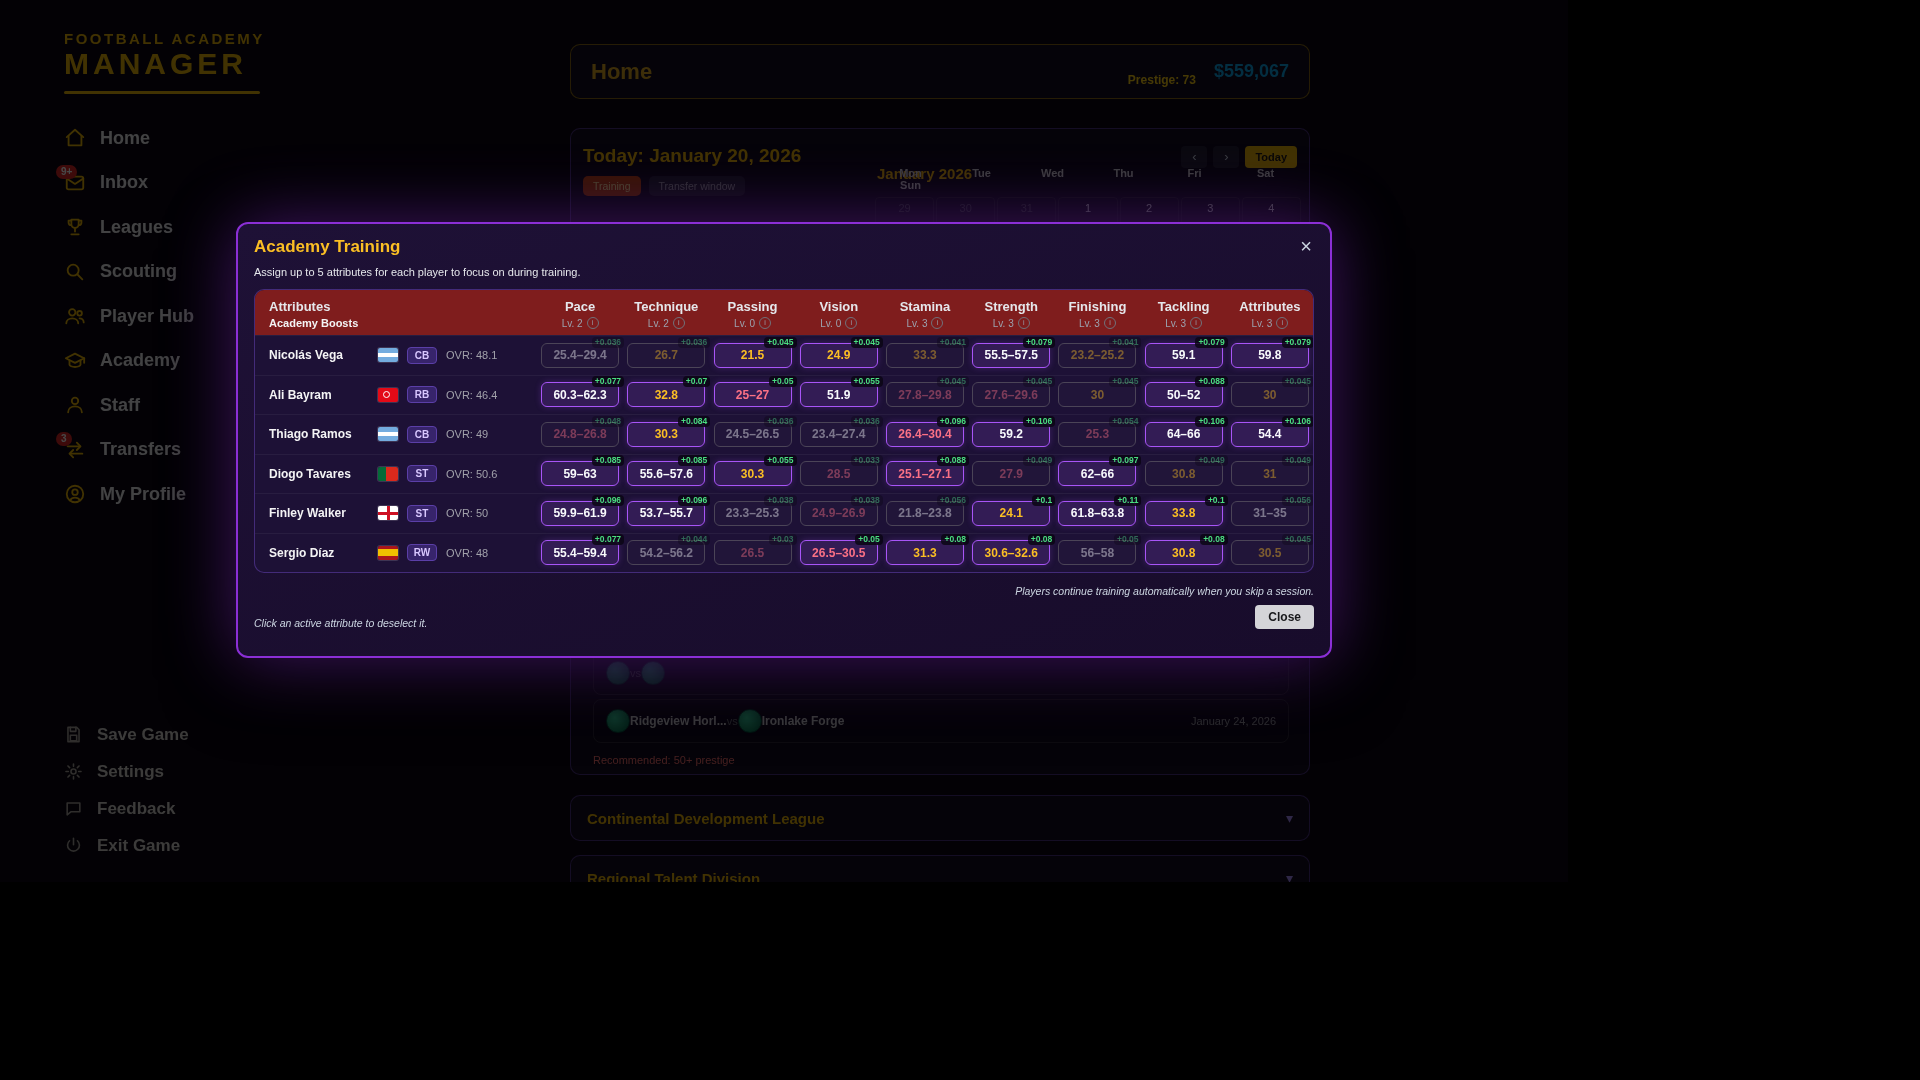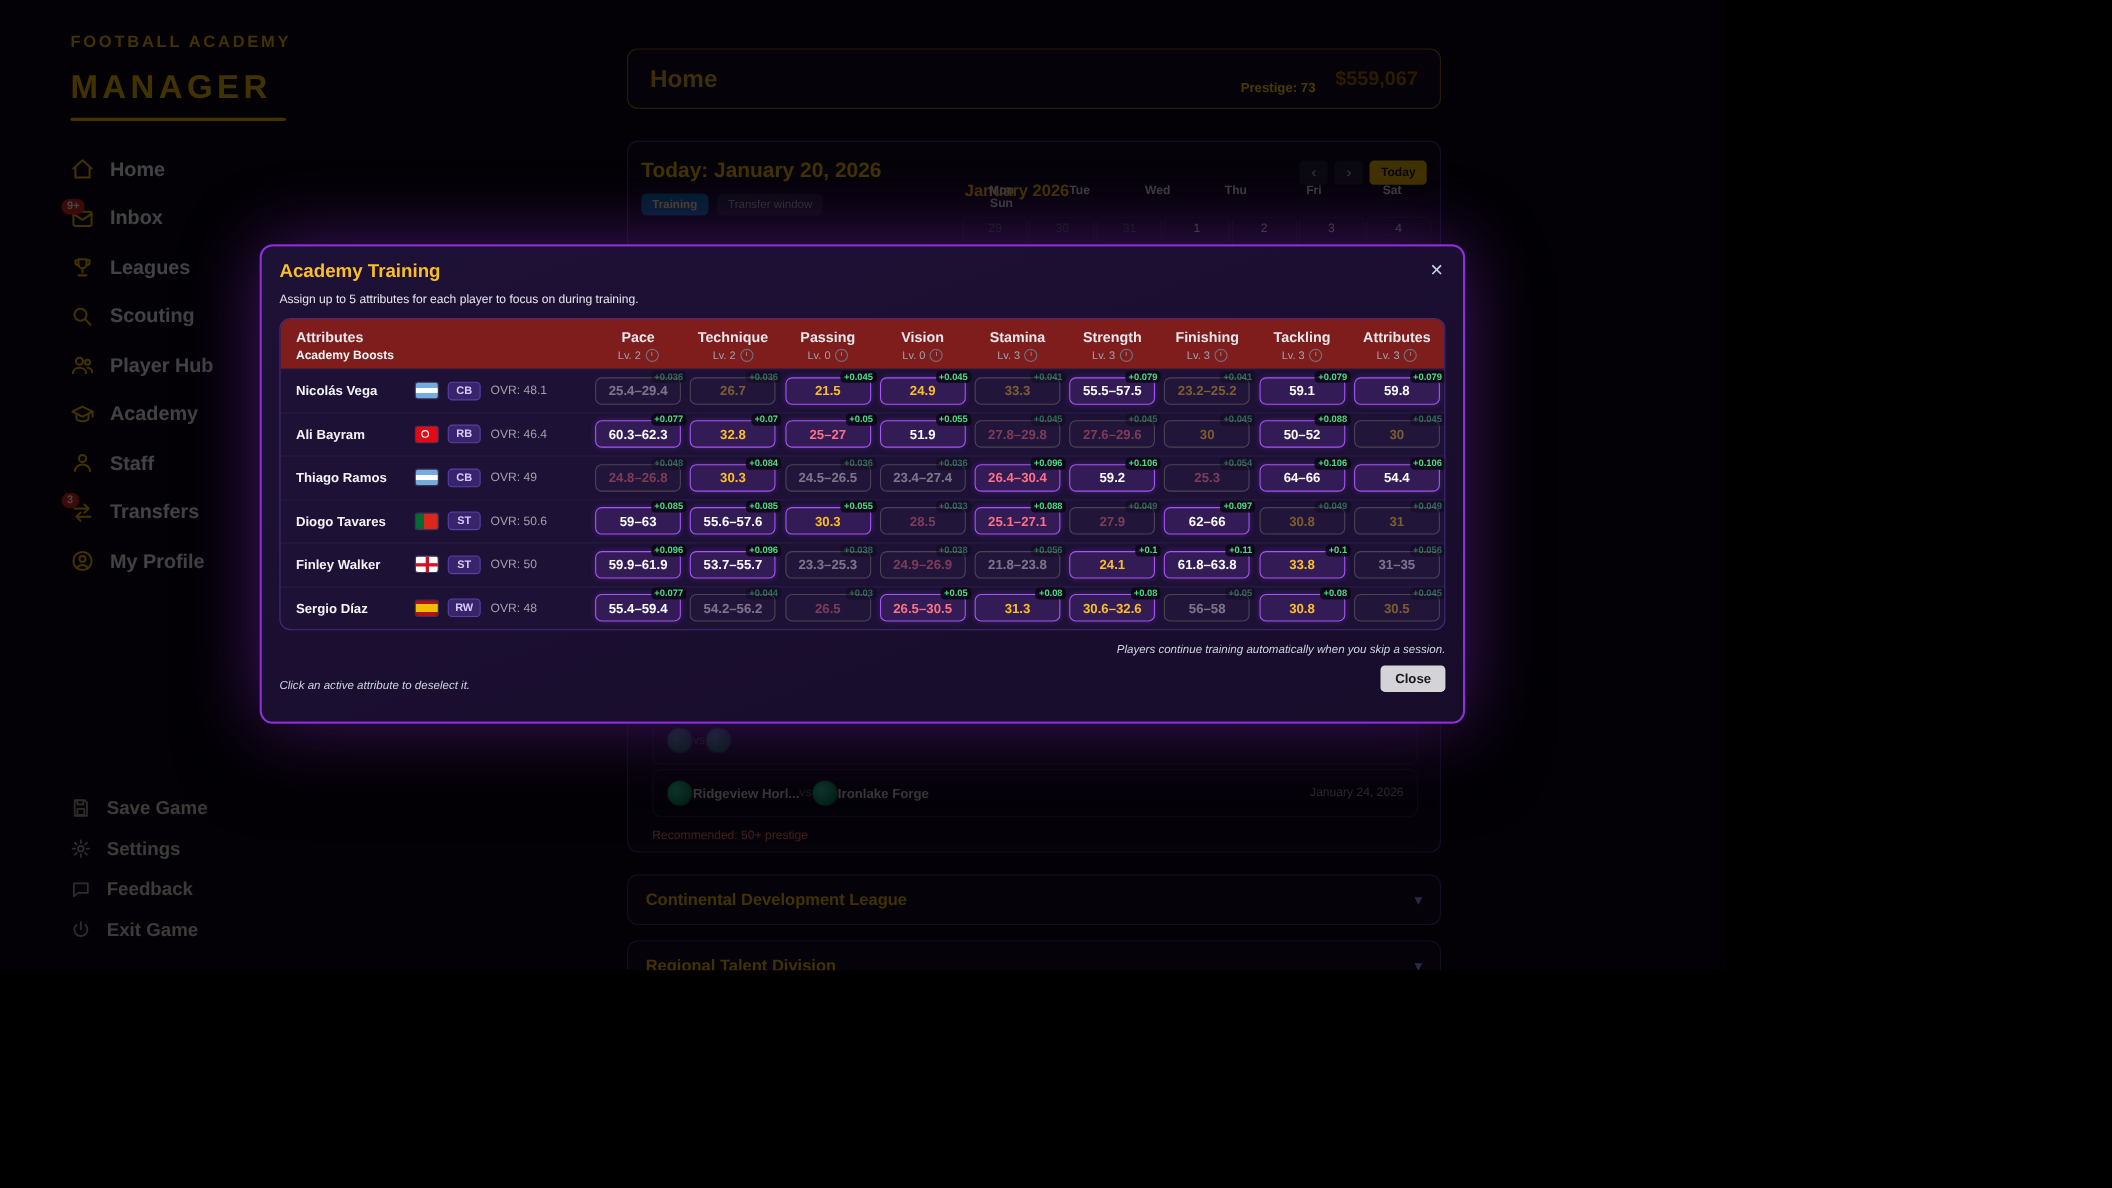--- a/index.html
+++ b/index.html
@@ -2,44 +2,44 @@
 <html><head>
 <meta charset="utf-8">
 <style>
   html,body{margin:0;padding:0;background:#000;font-family:"Liberation Sans",sans-serif;}
   .stage{position:relative;width:1920px;height:1080px;background:#000;overflow:hidden;}
   .app{position:absolute;left:0;top:0;width:1568px;height:882px;background:#0b0712;overflow:hidden;}
 
   
   .sidebar{position:absolute;left:0;top:0;width:270px;height:100%;box-sizing:border-box;padding:30px 0 0 64px;}
   .brand-line1{color:#eab308;font-size:15px;font-weight:800;letter-spacing:2.5px;}
-  .brand-line2{color:#eab308;font-size:30px;font-weight:800;letter-spacing:4px;margin-top:16px;}
+  .brand-line2{color:#eab308;font-size:30px;font-weight:800;letter-spacing:4px;margin-top:0;}
   .brand-underline{width:196px;height:3px;background:#eab308;margin-top:10px;border-radius:2px;}
   .nav-top{margin-top:22px;}
   .nav-item{display:flex;align-items:center;gap:14px;height:44.5px;color:#ececf0;font-size:18px;font-weight:600;cursor:pointer;}
   .nav-bottom{position:absolute;left:64px;top:716px;}
   .nav-bottom .nav-item{height:37px;font-size:17px;color:#d6d3d1;text-align:right;}
   .icon{display:inline-flex;width:22px;height:22px;color:#eab308;flex:none;position:relative;}
   .nav-bottom .icon{color:#a8a29e;width:19px;height:19px;}
   .icon svg{width:100%;height:100%;}
   .nav-badge{position:absolute;left:-8px;top:-7px;background:#dc2626;color:#fff;font-size:10px;font-weight:700;border-radius:8px;padding:1px 5px;line-height:12px;}
 
   
   .panel{position:absolute;box-sizing:border-box;background:rgba(40,26,66,.30);border-radius:10px;}
   .header-panel{left:570px;top:44px;width:740px;height:55px;border:1px solid rgba(234,179,8,.55);display:flex;align-items:center;justify-content:space-between;padding:0 20px;}
   .page-title{color:#d9a520;font-size:22px;font-weight:800;margin:0;}
   .header-right{display:flex;align-items:center;gap:18px;}
   .prestige{color:#facc15;font-size:12px;font-weight:600;margin-top:16px;}
-  .balance{color:#a16207;font-size:18px;font-weight:800;}
+  .balance{color:#0ea5e9;font-size:18px;font-weight:800;}
 
   .calendar-panel{left:570px;top:128px;width:740px;height:647px;border:1px solid rgba(139,92,246,.45);}
   .cal-heading{position:absolute;left:12px;top:16px;font-size:19px;font-weight:800;color:#eab308;}
   .cal-tabs{position:absolute;left:12px;top:47px;display:flex;gap:8px;}
   .tab{font-size:10.5px;padding:4px 10px;border-radius:5px;background:#262038;color:#a1a1aa;cursor:pointer;}
-  .tab.active{background:#0369a1;color:#fde68a;font-weight:700;}
+  .tab.active{background:#c2410c;color:#fde68a;font-weight:400;}
   .cal-month{position:absolute;left:306px;top:36px;font-size:15px;font-weight:800;color:#eab308;}
   .cal-nav{position:absolute;right:12px;top:17px;display:flex;gap:6px;}
   .cal-btn{width:26px;height:22px;background:#262038;color:#cbd5e1;border-radius:4px;text-align:center;line-height:22px;font-size:13px;cursor:pointer;}
   .cal-today{background:#eab308;color:#1c1917;font-weight:700;font-size:11px;padding:0 10px;height:22px;line-height:22px;border-radius:4px;cursor:pointer;}
   .cal-days{position:absolute;left:304px;top:38px;width:426px;display:grid;grid-template-columns:repeat(6,1fr);}
   .cal-day{text-align:center;font-size:11px;color:#d4d4d8;font-weight:700;}
   .cal-dates{position:absolute;left:304px;top:68px;width:426px;display:grid;grid-template-columns:repeat(7,1fr);gap:2px;}
   .cal-date{height:56px;border:1px solid rgba(255,255,255,.08);border-radius:4px;font-size:11px;color:#e4e4e7;padding-top:4px;text-align:center;box-sizing:border-box;cursor:pointer;}
   .cal-date.dim{color:#52525b;}
   .match-row{position:absolute;left:22px;width:696px;height:44px;border:1px solid rgba(255,255,255,.12);border-radius:8px;display:flex;align-items:center;padding:0 12px;box-sizing:border-box;cursor:pointer;}

